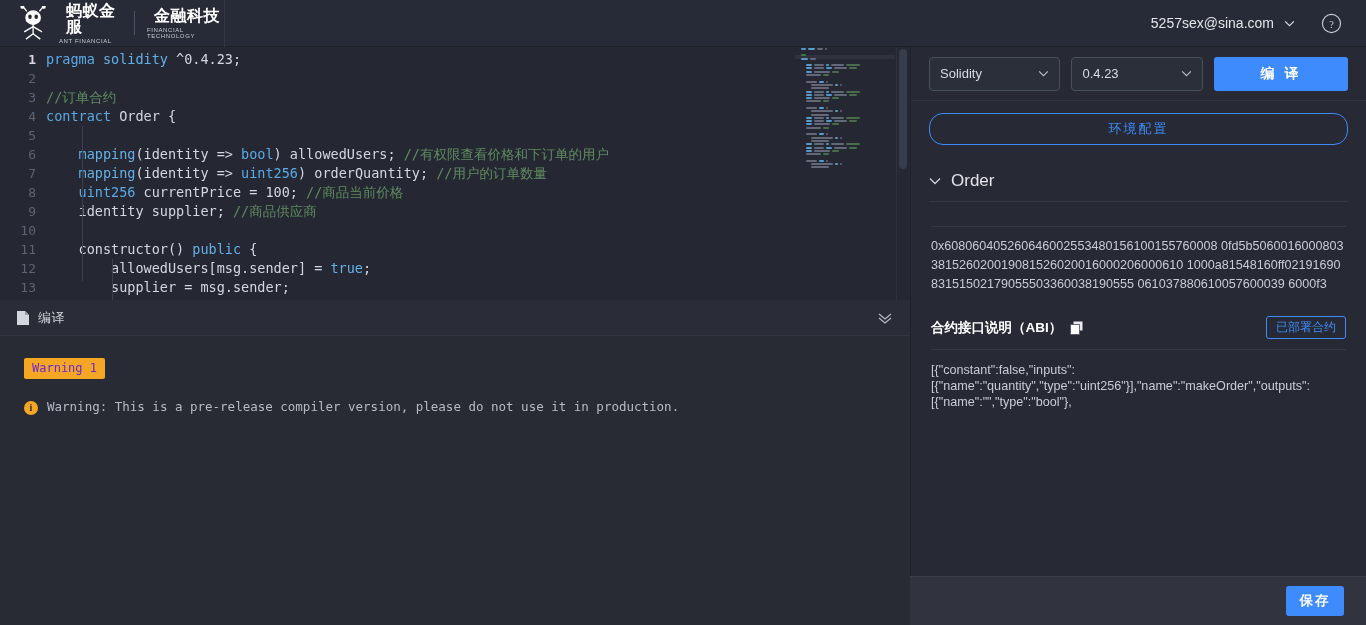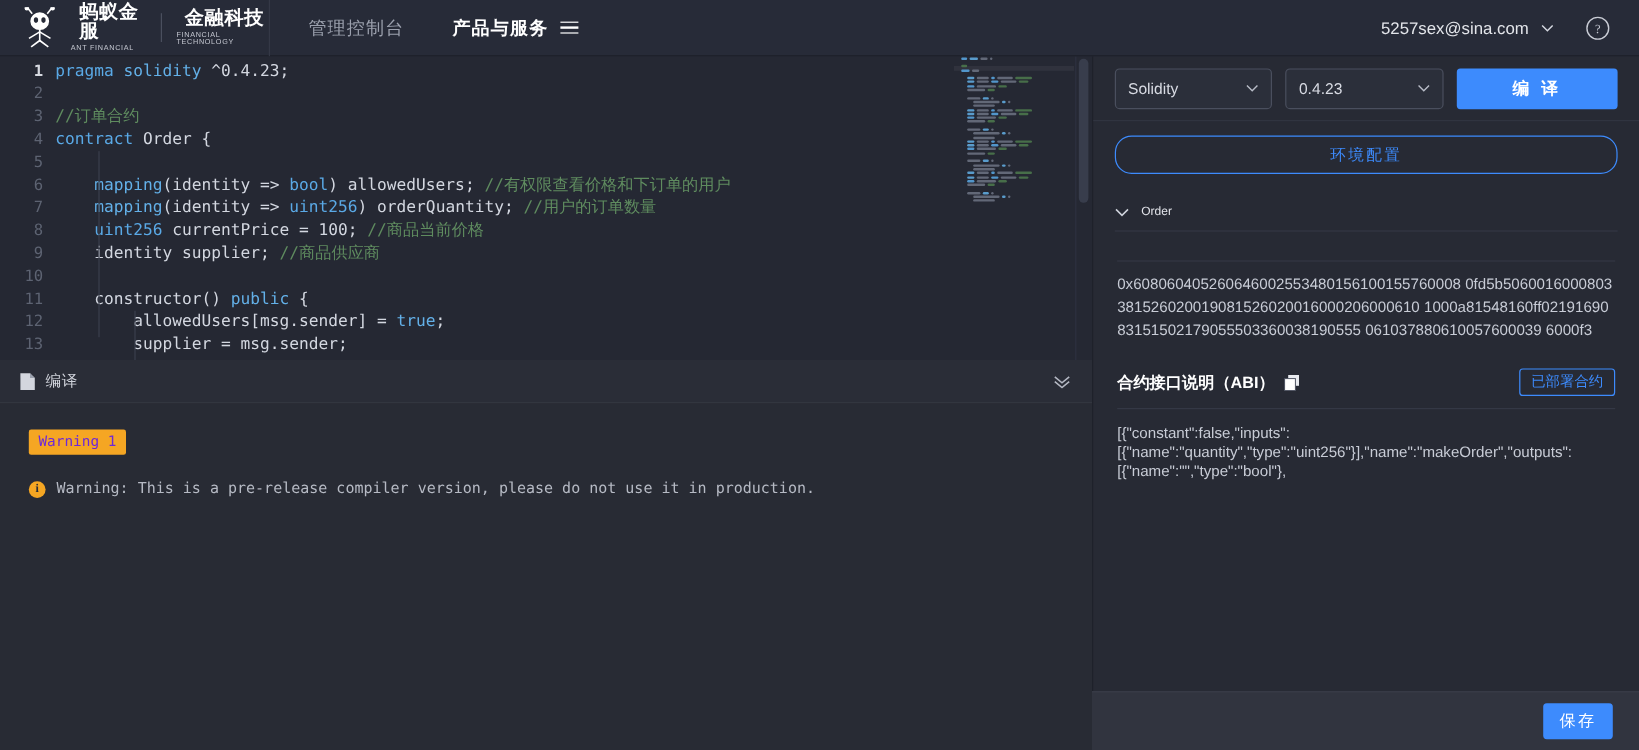--- a/index.html
+++ b/index.html
@@ -163,21 +163,21 @@
     width: 100%; height: 32px; background: transparent;
     border: 1px solid #3d8bfd; border-radius: 14px; color: #3d8bfd;
     font-size: 13px; letter-spacing: 2px; cursor: pointer;
     font-family: "Liberation Sans", sans-serif;
   }
   .rp-section-head {
     display: flex; align-items: center; padding: 12px 18px 10px;
     cursor: pointer;
   }
   .sec-caret { width: 12px; height: 8px; margin-right: 10px; }
-  .sec-title { color: #e2e4ea; font-size: 10px; }
+  .sec-title { color: #e2e4ea; font-size: 17px; }
   .sec-hr { height: 1px; background: #343845; margin: 0 18px; }
 
   .block { padding: 14px 20px 0; }
   .block-head { display: flex; align-items: center; }
   .block-title { color: #ffffff; font-size: 13.5px; font-weight: bold; }
   .copy-icon { margin-left: 8px; width: 13px; height: 14px; cursor: pointer; }
   .block-actions { margin-left: auto; display: flex; gap: 10px; }
   .pill {
     border: 1px solid #3d8bfd; color: #3d8bfd; background: transparent;
     font-size: 12px; border-radius: 3px; padding: 4px 9px 5px; cursor: pointer;
@@ -197,21 +197,21 @@
 
   
   .footer {
     position: absolute; left: 910px; top: 576px; width: 456px; height: 49px;
     background: #31343f; border-top: 1px solid #3a3e4a;
     display: flex; align-items: center; justify-content: flex-end;
     padding-right: 22px;
   }
   .btn-save {
     width: 58px; height: 30px; background: #3d8bfd; border: none;
-    border-radius: 3px; color: #ffffff; font-size: 13.5px; font-weight: normal;
+    border-radius: 3px; color: #ffffff; font-size: 13.5px; font-weight: bold;
     letter-spacing: 2px; cursor: pointer; font-family: "Liberation Sans", sans-serif;
   }
 </style>
 </head>
 <body>
 
 <div class="app">
 
   <div class="topbar">
     <div class="brand">
@@ -236,31 +236,20 @@
         <div class="brand-en">ANT FINANCIAL</div>
       </div>
       <div class="brand-sep"></div>
       <div class="brand-col">
         <div class="brand-cn">金融科技</div>
         <div class="brand-en">FINANCIAL TECHNOLOGY</div>
       </div>
     </div>
     <div class="topbar-divider"></div>
 
-    <div class="nav">
-      <div class="nav-item">管理控制台</div>
-      <div class="nav-group">
-        <span class="nav-item active" style="margin-right:0">产品与服务</span>
-        <span class="nav-hamburger">
-          <span></span>
-            <span></span>
-            <span></span>
-        </span>
-      </div>
-    </div>
 
     <div class="topbar-right">
       <span class="user-email">5257sex@sina.com</span>
       <svg class="chev-down" viewBox="0 0 12 8">
         <polyline points="1,1.5 6,6.5 11,1.5" fill="none" stroke="#d5d8e0" stroke-width="1.4"></polyline>
       </svg>
       <svg class="help-icon" viewBox="0 0 22 22">
         <circle cx="11" cy="11" r="9.5" fill="none" stroke="#c9ccd5" stroke-width="1.2"></circle>
         <text x="11" y="15.5" font-size="11" fill="#c9ccd5" text-anchor="middle" font-family="Liberation Serif, serif">?</text>
       </svg>

